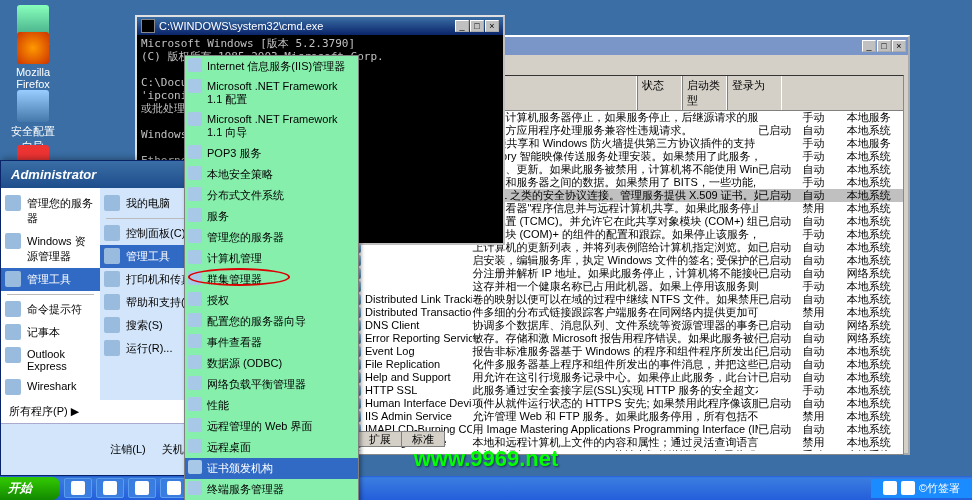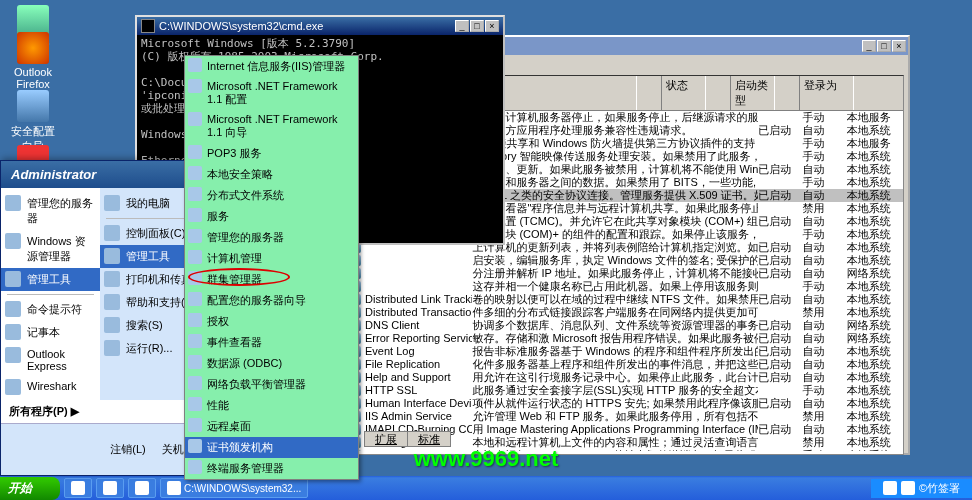--- a/index.html
+++ b/index.html
@@ -33,51 +33,51 @@
 .admin-menu .item.highlight { background: #316ac5; color: #fff; }
 .admin-menu .item .mico { position: absolute; left: 3px; top: 2px; width: 14px; height: 14px; background: #a8c8e8; border-radius: 2px; }
 .red-oval { position: absolute; border: 2px solid #d00; border-radius: 50%; pointer-events: none; z-index: 600; }
 
 
 .services-win { position: absolute; top: 35px; left: 340px; width: 570px; height: 420px; background: #d4d0c8; border: 2px outset #fff; }
 .services-title { background: linear-gradient(#7a96c8, #7a96c8); height: 18px; display: flex; justify-content: flex-end; padding-right: 2px; align-items: center; }
 .services-title .btns { display: flex; }
 .services-title .btns div { width: 14px; height: 12px; background: #c0c0c0; border: 1px outset #fff; margin-left: 1px; text-align: center; font-size: 9px; line-height: 10px; }
 .services-body { background: #fff; margin: 20px 4px 4px; height: 380px; overflow: hidden; border: 1px inset #888; }
-.services-header { display: flex; background: #d4d0c8; border-bottom: 1px solid #808080; position: sticky; top: 0; gap: 24px; }
+.services-header { display: flex; background: #d4d0c8; border-bottom: 1px solid #808080; position: sticky; top: 0; }
 .services-header div { padding: 2px 4px; border-right: 1px solid #fff; border-left: 1px solid #808080; font-size: 11px; }
 .col-desc { width: 290px; }
 .col-status { width: 45px; }
 .col-start { width: 45px; }
 .col-logon { width: 55px; }
 .services-list { overflow-y: auto; height: 340px; }
 .svc-row { display: flex; font-size: 10px; padding: 0 2px; line-height: 13px; white-space: nowrap; }
 .svc-row.sel { background: #c0c0c0; }
 .svc-row .c1 { width: 125px; overflow: hidden; padding-left: 16px; position: relative; }
 .svc-row .c1::before { content: ""; position: absolute; left: 1px; top: 1px; width: 11px; height: 11px; background: linear-gradient(#ace, #48a); border-radius: 2px; }
 .svc-row .c2 { width: 290px; overflow: hidden; text-overflow: clip; }
 .svc-row .c3 { width: 45px; }
 .svc-row .c4 { width: 45px; }
 .svc-row .c5 { width: 55px; }
-.services-tabs { position: absolute; bottom: 6px; left: 22px; font-size: 11px; text-decoration: underline; }
+.services-tabs { position: absolute; bottom: 6px; left: 16px; font-size: 11px; }
 .services-tabs span { padding: 1px 10px; border: 1px solid #808080; background: #d4d0c8; margin-right: -1px; }
 
 
 .start-menu { position: absolute; bottom: 24px; left: 0; width: 210px; background: #fff; border: 1px solid #0a246a; box-shadow: 2px -2px 6px rgba(0,0,0,.3); z-index: 400; }
 .start-header { background: linear-gradient(#3a6ea5, #1e4d8c); color: #fff; padding: 6px 10px; font-size: 13px; font-style: italic; font-weight: bold; }
 .start-body { display: flex; }
 .start-left { width: 100px; background: #fff; padding: 4px 0; }
 .start-right { width: 110px; background: #d3e5fa; padding: 4px 0; }
 .start-item { padding: 4px 6px 4px 26px; position: relative; font-size: 11px; }
 .start-item:hover, .start-item.sel { background: #316ac5; color: #fff; }
 .start-item .sico { position: absolute; left: 4px; top: 3px; width: 16px; height: 16px; background: #9bd; border-radius: 2px; }
 .start-sep { height: 1px; background: #bbb; margin: 3px 6px; }
 .start-footer { background: #d3e5fa; padding: 16px 6px; display: flex; justify-content: flex-end; gap: 8px; font-size: 11px; border-top: 1px solid #aac; }
 .start-footer span { padding: 2px 4px; }
-.start-all { padding: 4px 8px; font-weight: bold; font-size: 11px; }
+.start-all { padding: 4px 8px; font-weight: normal; font-size: 11px; }
 
 
 .taskbar { position: absolute; bottom: 0; left: 0; right: 0; height: 24px; background: linear-gradient(#245edb, #3a7de0 8%, #245edb); display: flex; align-items: center; }
 .start-btn { background: linear-gradient(#3c0, #180); color: #fff; padding: 3px 28px 3px 8px; font-weight: bold; font-style: italic; border-radius: 0 8px 8px 0; font-size: 12px; }
 .task-item { background: #3a7de0; border: 1px solid #5a9df0; margin-left: 4px; padding: 2px 6px; color: #fff; font-size: 10px; border-radius: 2px; display: flex; align-items: center; gap: 3px; }
 .task-item .tico { width: 14px; height: 14px; background: #fff; border-radius: 2px; }
 .tray { margin-left: auto; background: #1a8cff; padding: 2px 12px; color: #fff; font-size: 10px; display: flex; gap: 4px; align-items: center; }
 .tray .trico { width: 14px; height: 14px; background: #fff; border-radius: 2px; }
 
 
@@ -85,21 +85,21 @@
 </style>
 </head>
 <body>
 
 <div class="desktop-icon recycle">
     <div class="icon-box"></div>
     <div>回收站</div>
   </div>
 <div class="desktop-icon firefox" style="top:32px">
     <div class="icon-box"></div>
-    <div>Outlook Firefox</div>
+    <div>Mozilla Firefox</div>
   </div>
 <div class="desktop-icon config">
     <div class="icon-box"></div>
     <div>安全配置向导</div>
   </div>
 <div class="desktop-icon pdf">
     <div class="icon-box"></div>
     <div>PDF</div>
   </div>
 <div class="desktop-icon wireshark">
@@ -352,26 +352,27 @@
     <div class="item"><span class="mico"></span>Internet 信息服务(IIS)管理器</div>
     <div class="item"><span class="mico"></span>Microsoft .NET Framework 1.1 配置</div>
     <div class="item"><span class="mico"></span>Microsoft .NET Framework 1.1 向导</div>
     <div class="item"><span class="mico"></span>POP3 服务</div>
     <div class="item"><span class="mico"></span>本地安全策略</div>
     <div class="item"><span class="mico"></span>分布式文件系统</div>
     <div class="item"><span class="mico"></span>服务</div>
     <div class="item"><span class="mico"></span>管理您的服务器</div>
     <div class="item"><span class="mico"></span>计算机管理</div>
     <div class="item"><span class="mico"></span>群集管理器</div>
+    <div class="item"><span class="mico"></span>授权</div>
     <div class="item"><span class="mico"></span>配置您的服务器向导</div>
-    <div class="item"><span class="mico"></span>授权</div>
     <div class="item"><span class="mico"></span>事件查看器</div>
     <div class="item"><span class="mico"></span>数据源 (ODBC)</div>
     <div class="item"><span class="mico"></span>网络负载平衡管理器</div>
     <div class="item"><span class="mico"></span>性能</div>
+    <div class="item"><span class="mico"></span>远程管理的 Web 界面</div>
     <div class="item"><span class="mico"></span>远程桌面</div>
     <div class="item highlight"><span class="mico"></span>证书颁发机构</div>
     <div class="item"><span class="mico"></span>终端服务管理器</div>
   </div>
 <div class="red-oval" style="top:268px; left:188px; width:102px; height:18px;"></div>
 
 <div class="start-menu">
   <div class="start-header">Administrator</div>
   <div class="start-body">
     <div class="start-left" id="start-left">

